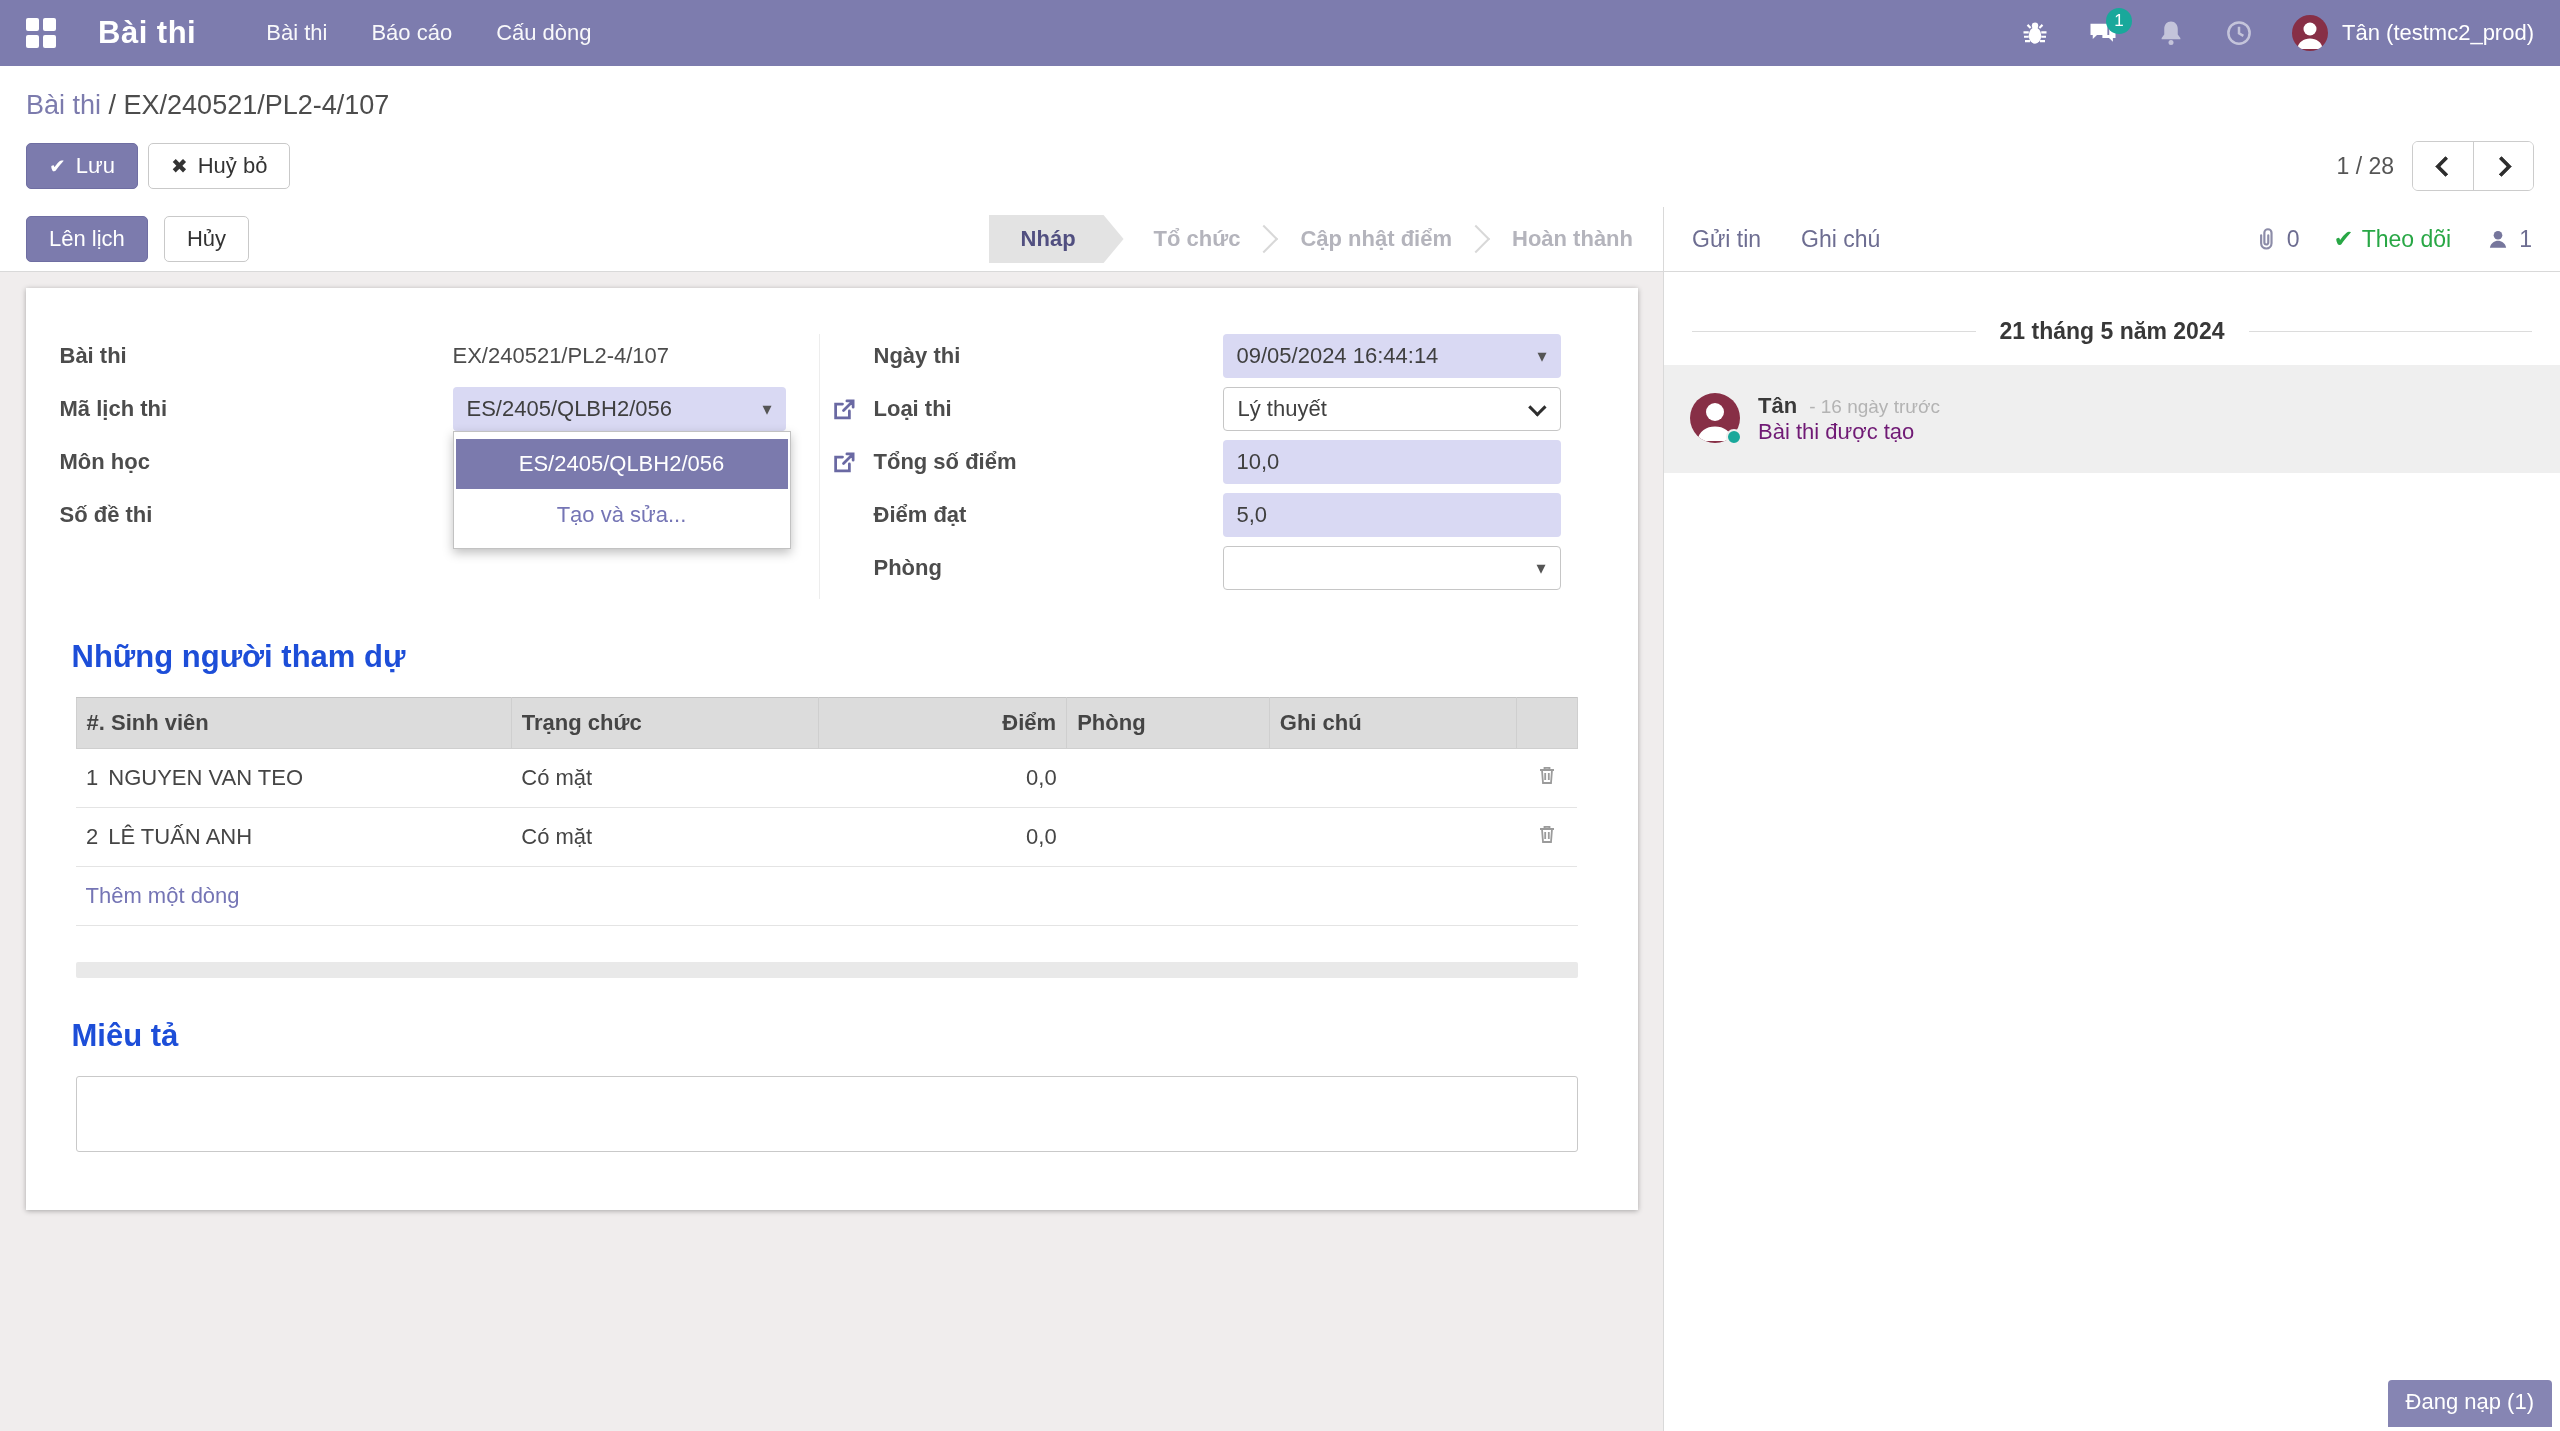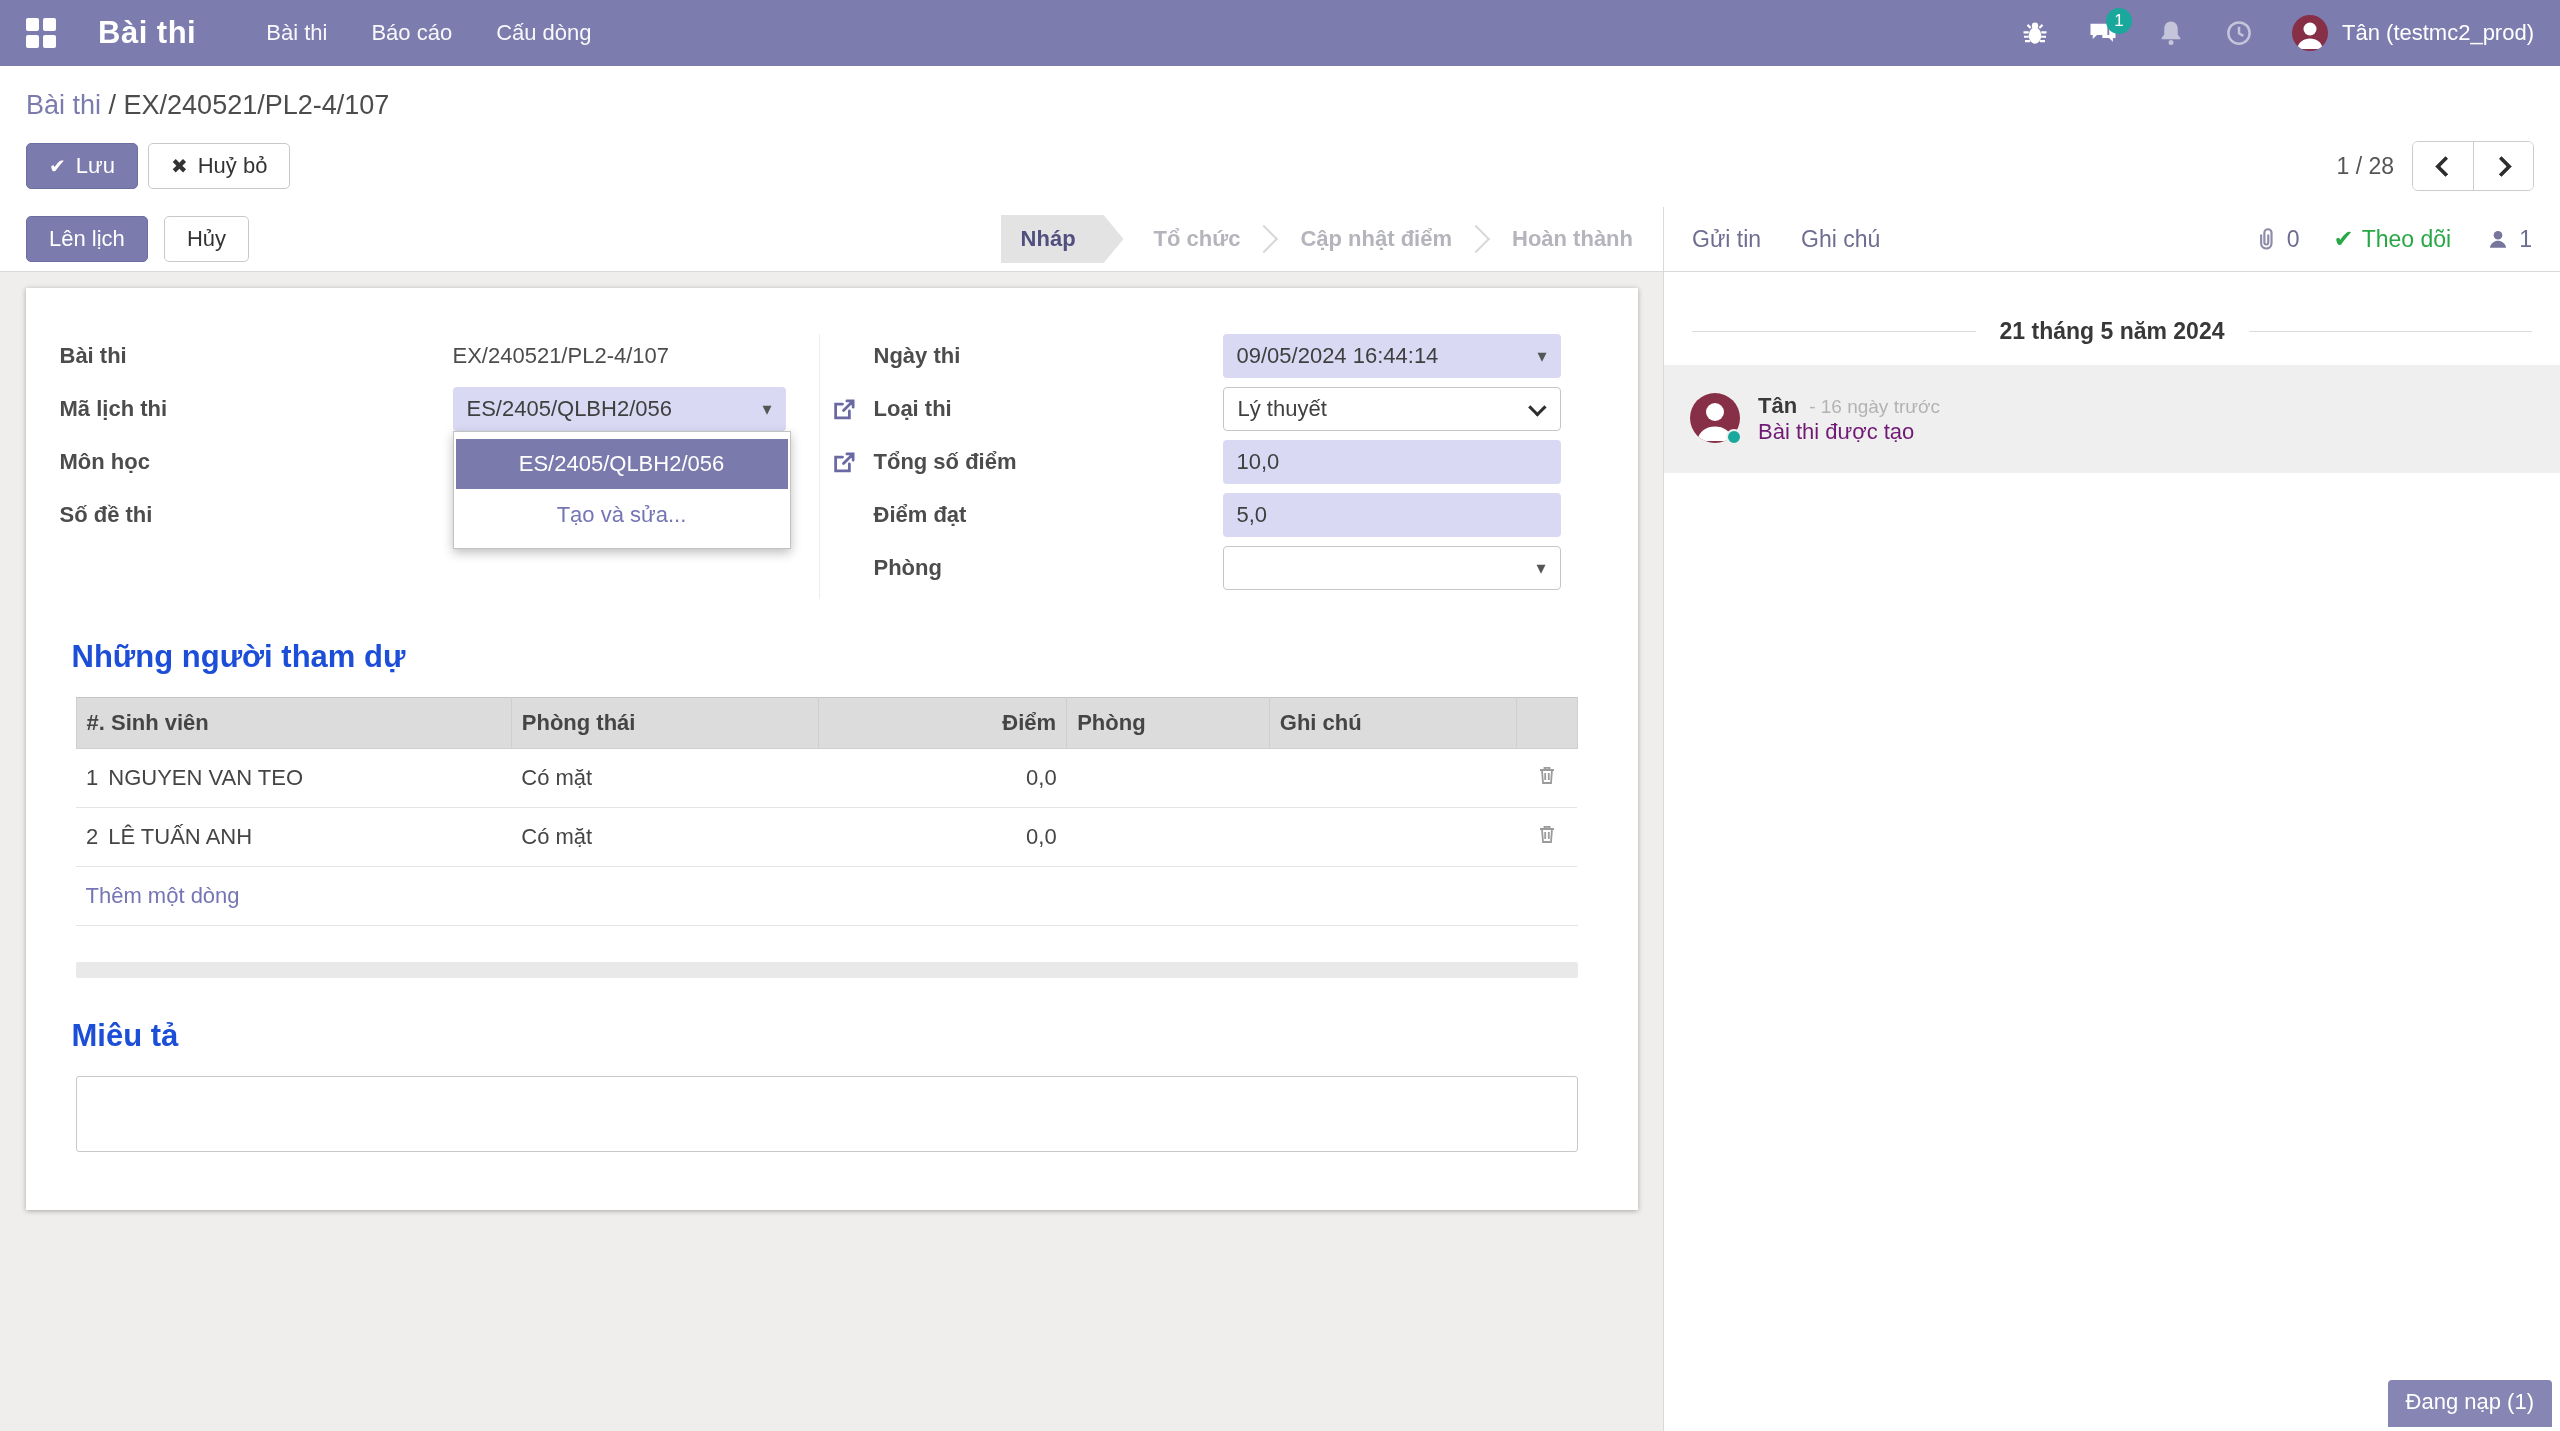--- a/index.html
+++ b/index.html
@@ -53,21 +53,21 @@
   .chev.left  { transform:rotate(45deg); margin-left:5px; }
   .chev.right { transform:rotate(225deg); margin-right:5px; }
 
   
   .toolbar-row { display:flex; flex:0 0 auto; border-bottom:1px solid #d9d9d9; background:#fff;justify-content:space-between; }
   .toolbar-left { width:1663px; display:flex; align-items:center; justify-content:space-between; padding:8px 0 8px 26px; }
   .statusbar { display:flex; align-items:center; height:48px; }
   .sb-step { padding:0 30px; color:#b4b4bc; font-weight:bold; font-size:22px; display:flex; align-items:center; height:48px; cursor:pointer; }
   .sb-step.active { background:#e3e3e3; color:#514f80;
     clip-path:polygon(0 0, calc(100% - 20px) 0, 100% 50%, calc(100% - 20px) 100%, 0 100%);
-    padding:0 48px 0 20px; }
+    padding:0 48px 0 32px; }
   .sb-chev { width:20px; height:20px; border-top:2px solid #d8d8d8; border-right:2px solid #d8d8d8;
              transform:rotate(45deg); margin:0 -4px 0 -16px; flex:0 0 auto; }
   .chatter-head { flex:1; border-left:1px solid #d9d9d9; display:flex; align-items:center; padding:8px 28px; }
   .chatter-link { color:#6d6d91; margin-right:40px; cursor:pointer; font-size:23px; }
   .chatter-head-right { margin-left:auto; display:flex; align-items:center; gap:34px; color:#6d6d91; font-size:23px; }
   .head-stat { display:flex; align-items:center; gap:8px; cursor:pointer; }
   .head-stat svg { width:26px; height:26px; }
   .follow { color:#28a745; }
   .follow .glyph { font-size:24px; }
 
@@ -342,21 +342,21 @@
             </div>
           </div>
         </div>
 
         <div class="section-title">Những người tham dự</div>
 
         <table class="att-table">
           <thead>
             <tr>
               <th style="width:29%;">#. Sinh viên</th>
-              <th style="width:20.5%;">Phòng thái</th>
+              <th style="width:20.5%;">Trạng chức</th>
               <th style="width:16.5%;" class="num">Điểm</th>
               <th style="width:13.5%;">Phòng</th>
               <th style="width:16.5%;">Ghi chú</th>
               <th style="width:4%;"></th>
             </tr>
           </thead>
           <tbody>
             <tr>
               <td><span class="row-index">1</span><span>NGUYEN VAN TEO</span></td>
               <td>Có mặt</td>

